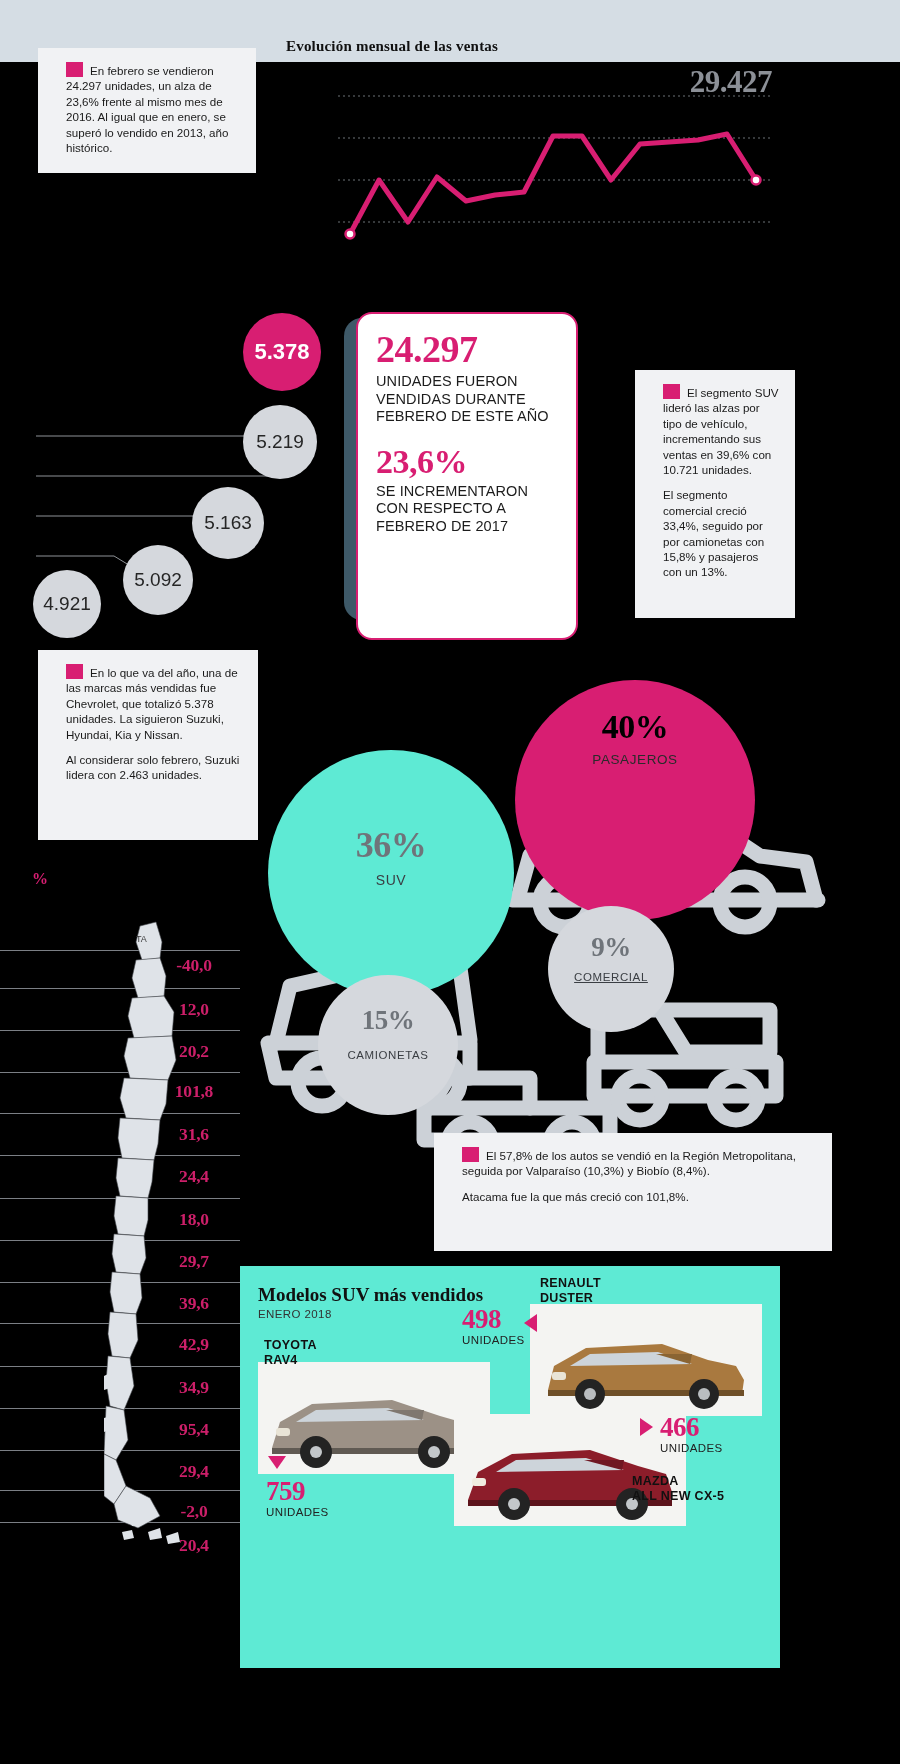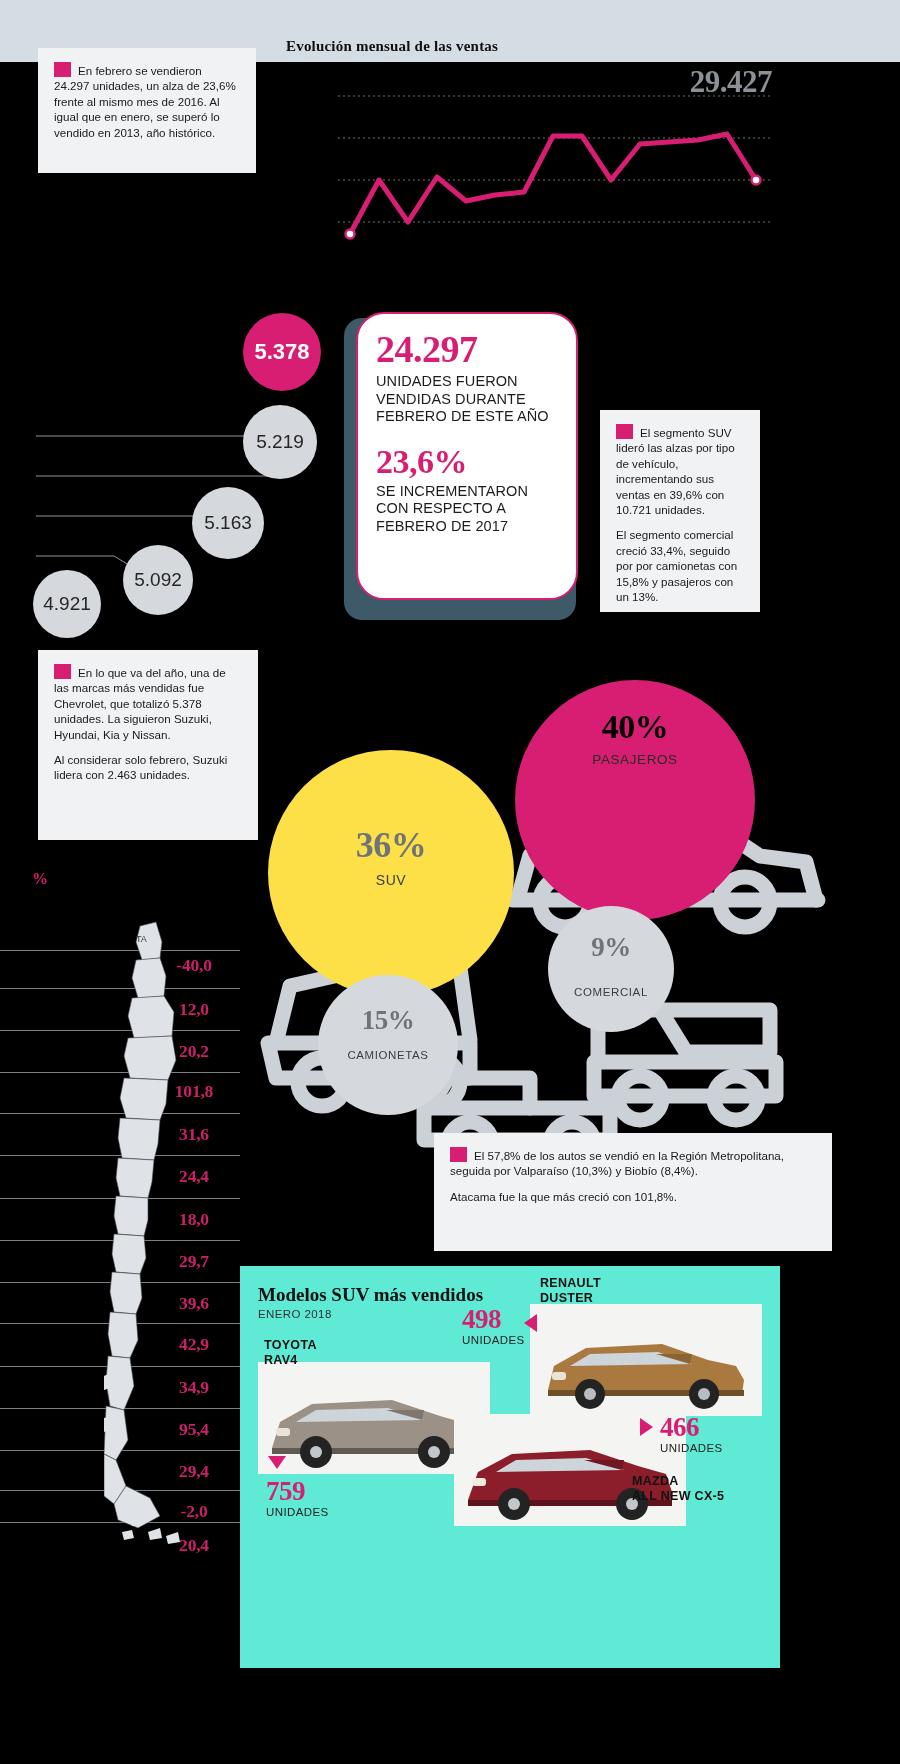--- a/index.html
+++ b/index.html
@@ -19,21 +19,21 @@
   .header-title {
     position: absolute; left: 286px; top: 38px;
     font-family: "Liberation Serif", serif;
     font-weight: bold; font-size: 15px; color: #101010;
     letter-spacing: .2px; white-space: nowrap;
   }
 
   
   .note {
     position: absolute; background: #f1f2f4; color: #1a1a1a;
-    font-size: 11.6px; line-height: 1.33; padding: 14px 16px 16px 16px;
+    font-size: 11.6px; line-height: 1.33; padding: 14px 16px 16px 28px;
   }
   .note p { margin: 0 0 10px 0; }
   .note p:last-child { margin-bottom: 0; }
   .sqr {
     display: inline-block; width: 17px; height: 15px;
     background: #d81e72; vertical-align: -2px; margin-right: 7px;
   }
 
   
   .chart-wrap { position: absolute; left: 310px; top: 62px; width: 470px; height: 190px; }
@@ -52,22 +52,22 @@
   }
   .bubble.lead { background: #d81e72; color: #fff; font-weight: bold; font-size: 22px; }
   .leader-lines { position: absolute; left: 0; top: 300px; }
 
   
   .card-shadow {
     position: absolute; left: 344px; top: 318px; width: 232px; height: 302px;
     background: #3e5968; border-radius: 18px;
   }
   .card {
-    position: absolute; left: 356px; top: 312px; width: 222px; height: 288px;
-    background: #fff; border: 2.5px solid #d81e72; border-radius: 28px;
+    position: absolute; left: 356px; top: 312px; width: 222px; height: 328px;
+    background: #fff; border: 2.5px solid #d81e72; border-radius: 16px;
     padding: 16px 18px;
   }
   .card .big {
     font-family: "Liberation Serif", serif; font-weight: bold;
     color: #d81e72; font-size: 38px; line-height: 1.05; letter-spacing: -.5px;
   }
   .card .big.second { font-size: 34px; margin-top: 18px; }
   .card .sub {
     font-size: 14.5px; color: #1c1c1c; line-height: 1.22;
     letter-spacing: .1px; margin-top: 3px; text-transform: uppercase;
@@ -185,21 +185,21 @@
   </div>
 
   <div class="card-shadow"></div>
   <div class="card">
     <div class="big">24.297</div>
     <div class="sub">UNIDADES FUERON VENDIDAS DURANTE FEBRERO DE ESTE AÑO</div>
     <div class="big second">23,6%</div>
     <div class="sub">SE INCREMENTARON CON RESPECTO A FEBRERO DE 2017</div>
   </div>
 
-  <div class="note" style="left:600px; top:370px; width:160px; height:202px;margin-top:40px;">
+  <div class="note" style="left:635px; top:370px; width:160px; height:248px;">
     <p><span class="sqr"></span><span>El segmento SUV lideró las alzas por tipo de vehículo, incrementando sus ventas en 39,6% con 10.721 unidades.</span></p>
     <p>El segmento comercial creció 33,4%, seguido por por camionetas con 15,8% y pasajeros con un 13%.</p>
   </div>
 
   <div class="note" style="left:38px; top:650px; width:220px; height:190px;">
     <p><span class="sqr"></span><span>En lo que va del año, una de las marcas más vendidas fue Chevrolet, que totalizó 5.378 unidades. La siguieron Suzuki, Hyundai, Kia y Nissan.</span></p>
     <p>Al considerar solo febrero, Suzuki lidera con 2.463 unidades.</p>
   </div>
 
   <svg class="veh-icons" width="900" height="1764" viewBox="0 0 900 1764">
@@ -226,33 +226,33 @@
     </g>
 
     <g fill="none" stroke="#ccd1d7" stroke-width="15" stroke-linejoin="round" stroke-linecap="round">
       <path d="M598,1060 L598,1010 L660,1010 L686,1052 L770,1052 L770,1010 L600,1010"></path>
       <path d="M594,1062 L776,1062 L776,1096 L594,1096 Z"></path>
       <circle cx="640" cy="1098" r="22"></circle>
       <circle cx="736" cy="1098" r="22"></circle>
     </g>
   </svg>
 
-  <div class="veh" style="left:268px; top:750px; width:246px; height:246px; background:#fde047;">
+  <div class="veh" style="left:268px; top:750px; width:246px; height:246px; background:#5eead4;">
     <div class="pct" style="top:74px; font-size:36px; color:#6f747a;">36%</div>
     <div class="lab" style="top:122px; font-size:14px; color:#3a3e43;">SUV</div>
   </div>
 
   <div class="veh" style="left:515px; top:680px; width:240px; height:240px; background:#d81e72;">
     <div class="pct" style="top:28px; font-size:34px; color:#000000;">40%</div>
     <div class="lab" style="top:72px; font-size:13.5px; color:#2b2b2b;">PASAJEROS</div>
   </div>
 
   <div class="veh" style="left:548px; top:906px; width:126px; height:126px; background:#d5d8dd;">
     <div class="pct" style="top:26px; font-size:27px; color:#6f747a;">9%</div>
-    <div class="lab" style="top:80px; font-size:11.5px; color:#3a3e43;">COMERCIAL</div>
+    <div class="lab" style="top:65px; font-size:11.5px; color:#3a3e43;text-decoration:underline;">COMERCIAL</div>
   </div>
 
   <div class="veh" style="left:318px; top:975px; width:140px; height:140px; background:#d5d8dd;">
     <div class="pct" style="top:30px; font-size:27px; color:#6f747a;">15%</div>
     <div class="lab" style="top:74px; font-size:11.5px; color:#3a3e43;">CAMIONETAS</div>
   </div>
 
   <div class="pct-axis-title">%</div>
 
   <div class="pct-row" style="top:950px;"></div>

